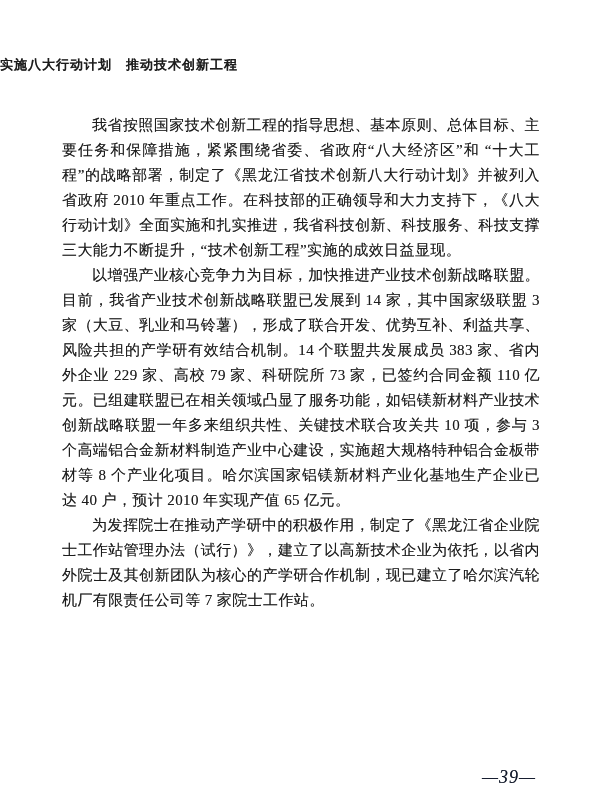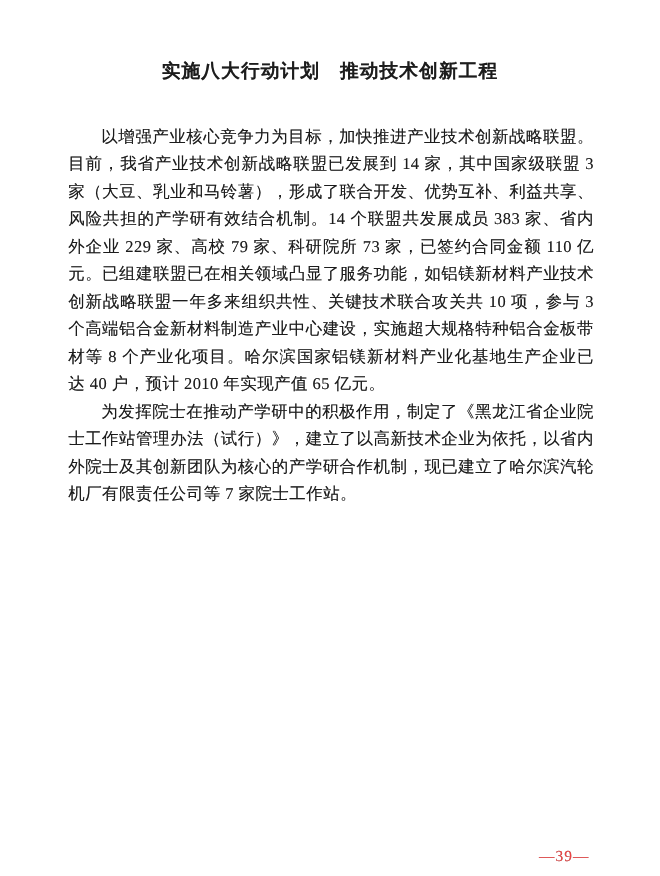--- a/index.html
+++ b/index.html
@@ -13,22 +13,22 @@
     height: 796px;
     background: #ffffff;
     overflow: hidden;
     font-family: "Liberation Serif", "DejaVu Serif", serif;
     color: #1c1c1c;
     
     text-shadow: 0 0 0.5px rgba(40,40,40,0.55);
   }
   .doc-title {
     margin: 54px 0 0 0;
-    text-align: center;
-    font-size: 17px;
+    text-align: left;
+    font-size: 13px;
     font-weight: bold;
     letter-spacing: 1px;
     line-height: 22px;
     font-family: "Liberation Sans", "DejaVu Sans", sans-serif;
   }
   .doc-author {
     margin: 36px 0 0 0;
     text-align: center;
     font-size: 15px;
     font-weight: normal;
@@ -49,33 +49,35 @@
   }
   .doc-body p.heading {
     font-weight: bold;
     font-family: "Liberation Sans", "DejaVu Sans", sans-serif;
     letter-spacing: 0.2px;
   }
   .page-number {
     position: absolute;
     right: 64px;
     bottom: 8px;
-    font-size: 14px;
+    font-size: 18px;
     letter-spacing: 1px;
-    color: #ef4444;
+    color: #0f172a;
+    font-style: italic;
   }
 </style>
 </head>
 <body>
 
 <div class="page">
 
   <h1 class="doc-title">实施八大行动计划　推动技术创新工程</h1>
 
 
   <div class="doc-body">
+    <p>我省按照国家技术创新工程的指导思想、基本原则、总体目标、主要任务和保障措施，紧紧围绕省委、省政府“八大经济区”和 “十大工程”的战略部署，制定了《黑龙江省技术创新八大行动计划》并被列入省政府 2010 年重点工作。在科技部的正确领导和大力支持下，《八大行动计划》全面实施和扎实推进，我省科技创新、科技服务、科技支撑三大能力不断提升，“技术创新工程”实施的成效日益显现。</p>
     <p>以增强产业核心竞争力为目标，加快推进产业技术创新战略联盟。目前，我省产业技术创新战略联盟已发展到 14 家，其中国家级联盟 3 家（大豆、乳业和马铃薯），形成了联合开发、优势互补、利益共享、风险共担的产学研有效结合机制。14 个联盟共发展成员 383 家、省内外企业 229 家、高校 79 家、科研院所 73 家，已签约合同金额 110 亿元。已组建联盟已在相关领域凸显了服务功能，如铝镁新材料产业技术创新战略联盟一年多来组织共性、关键技术联合攻关共 10 项，参与 3 个高端铝合金新材料制造产业中心建设，实施超大规格特种铝合金板带材等 8 个产业化项目。哈尔滨国家铝镁新材料产业化基地生产企业已达 40 户，预计 2010 年实现产值 65 亿元。</p>
     <p>为发挥院士在推动产学研中的积极作用，制定了《黑龙江省企业院士工作站管理办法（试行）》，建立了以高新技术企业为依托，以省内外院士及其创新团队为核心的产学研合作机制，现已建立了哈尔滨汽轮机厂有限责任公司等 7 家院士工作站。</p>
   </div>
 
   <div class="page-number">—39—</div>
 
 </div>
 
 </body></html>

